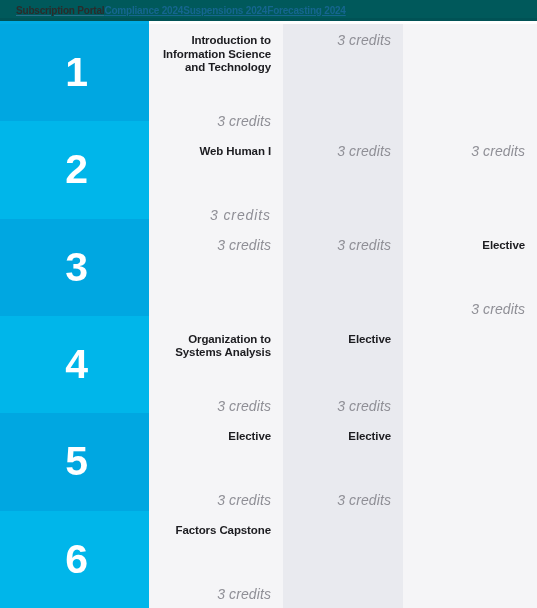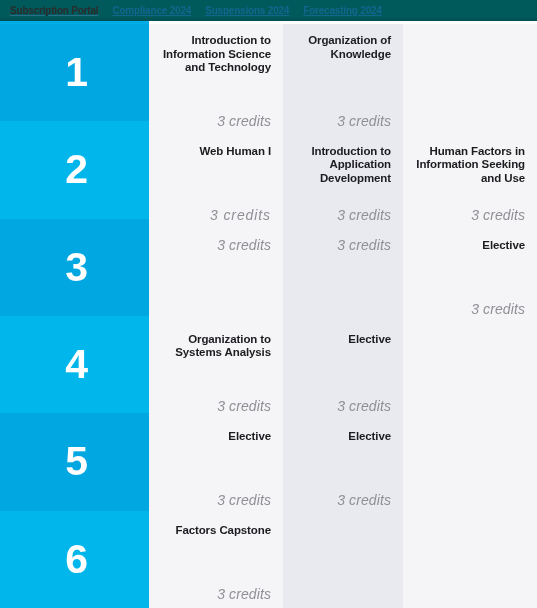--- a/index.html
+++ b/index.html
@@ -24,22 +24,21 @@
     height: 21px;
     background: #00595b;
     box-sizing: border-box;
     display: flex;
     align-items: center;
     overflow: hidden;
   }
   .topbar-inner {
     display: flex;
     align-items: center;
-    gap: 14px;
-    padding-left: 10px;
+    padding-left: 16px;
     white-space: nowrap;
   }
   .nav-brand {
     color: #2b2b2b;
     font-size: 10px;
     font-weight: bold;
     letter-spacing: -0.2px;
     line-height: 11px;
     text-decoration: underline;
     text-decoration-color: #2c6e8a;
@@ -168,40 +167,37 @@
   </div>
 
   <div class="courses">
 
     <div class="row">
       <div class="cell c1">
         <div class="course-title">Introduction to Information Science and Technology</div>
         <div class="credits">3 credits</div>
       </div>
       <div class="cell c2">
-        <div class="course-title">Organization of Knowledge</div>
         <div class="credits">3 credits</div>
       </div>
       <div class="cell c3">
         <div class="course-title empty"></div>
         <div class="credits empty"></div>
       </div>
     </div>
 
     <div class="row">
       <div class="cell c1">
         <div class="course-title">Web Human I</div>
         <div class="credits wide">3  credits</div>
       </div>
       <div class="cell c2">
-        <div class="course-title">Introduction to Application Development</div>
-        <div class="credits">3 credits</div>
-      </div>
-      <div class="cell c3">
-        <div class="course-title">Human Factors in Information Seeking and Use</div>
+        <div class="credits">3 credits</div>
+      </div>
+      <div class="cell c3">
         <div class="credits">3 credits</div>
       </div>
     </div>
 
     <div class="row">
       <div class="cell c1">
         <div class="credits">3 credits</div>
       </div>
       <div class="cell c2">
         <div class="credits">3 credits</div>

